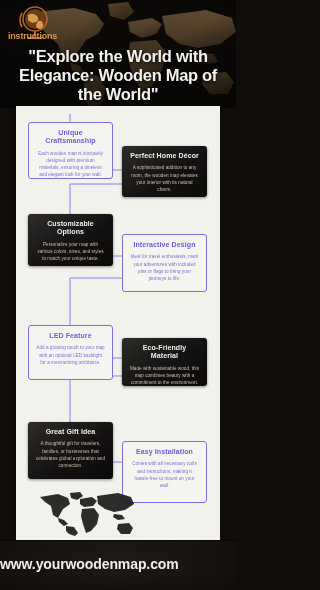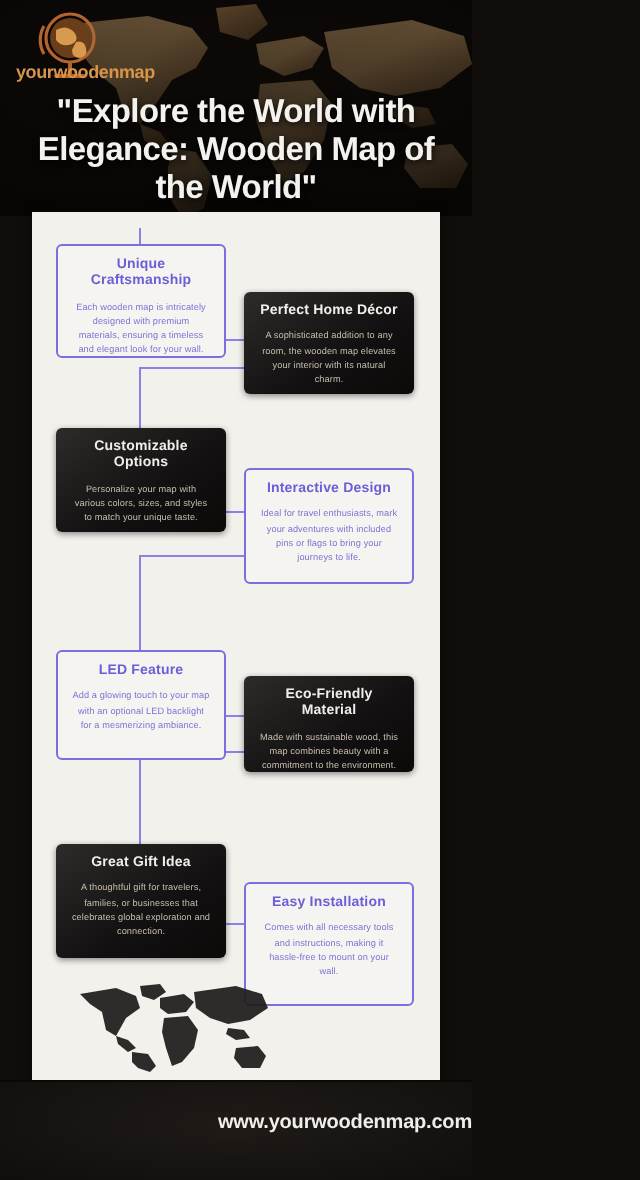--- a/index.html
+++ b/index.html
@@ -96,22 +96,22 @@
   
   .footer {
     position:absolute; left:0; bottom:0; width:236px; height:50px;
     background:
       radial-gradient(ellipse 130% 160% at 50% 50%, rgba(40,34,30,0.55) 0%, rgba(12,10,9,0.9) 65%, rgba(6,5,4,1) 100%),
       linear-gradient(180deg,#1c1713 0%,#0d0b09 100%);
     overflow:hidden;
   }
   .footer-url {
     position:absolute; left:0; right:0; top:16px;
-    text-align:right; color:#f0eeea;
-    font-size:10px; font-weight:bold; letter-spacing:-0.1px;
+    text-align:left; color:#f0eeea;
+    font-size:14px; font-weight:bold; letter-spacing:-0.1px;
   }
   .footer-sep {
     position:absolute; left:0; top:0; width:236px; height:1px;
     background:rgba(0,0,0,0.5);
   }
 </style>
 </head>
 <body>
 
 <div class="header">
@@ -150,21 +150,21 @@
 
   <svg class="logo" viewBox="0 0 64 40">
     <circle cx="27" cy="16" r="12" fill="none" stroke="#b4642c" stroke-width="1.6"></circle>
     <circle cx="27" cy="16" r="10" fill="#6b3d18"></circle>
     <path d="M20 12 q5 -3 9 1 q3 4 -1 6 q-5 2 -8 -2 Z" fill="#d79a4e"></path>
     <path d="M30 18 q4 -1 5 3 q1 4 -3 5 q-4 0 -4 -4 Z" fill="#d79a4e"></path>
     <path d="M14 10 a14 14 0 0 0 0 14" fill="none" stroke="#b4642c" stroke-width="1.6"></path>
     <rect x="26" y="28" width="2" height="7" fill="#b4642c"></rect>
     <rect x="19" y="34" width="16" height="2" rx="1" fill="#b4642c"></rect>
   </svg>
-  <div class="logo-text">yourwoodenmap</div>
+  <div class="logo-text">instructions</div>
 
   <div class="hero-title">"Explore the World with Elegance: Wooden Map of the World"</div>
 </div>
 
 <div class="panel">
 
   <svg class="conn" viewBox="0 0 204 434">
     <g stroke="#8b80e8" stroke-width="1" fill="none">
 
       <path d="M97 64 L106 64"></path>

